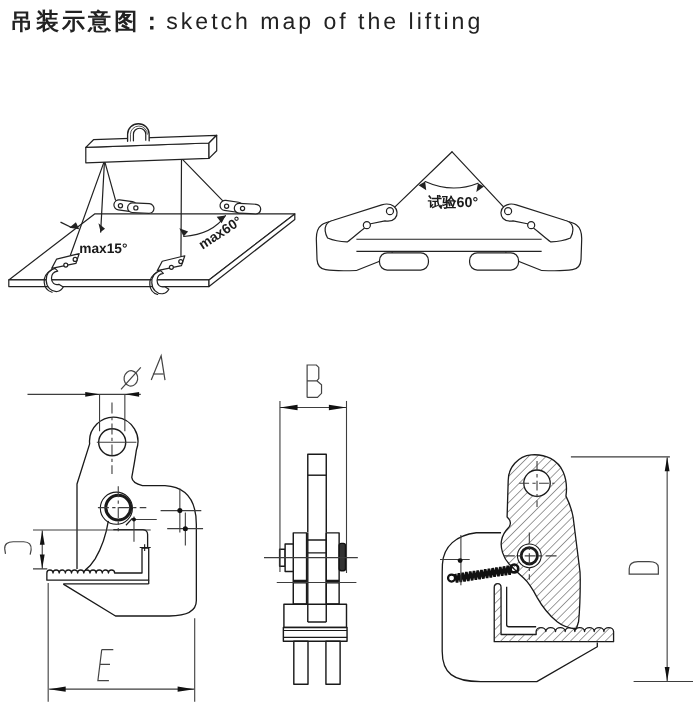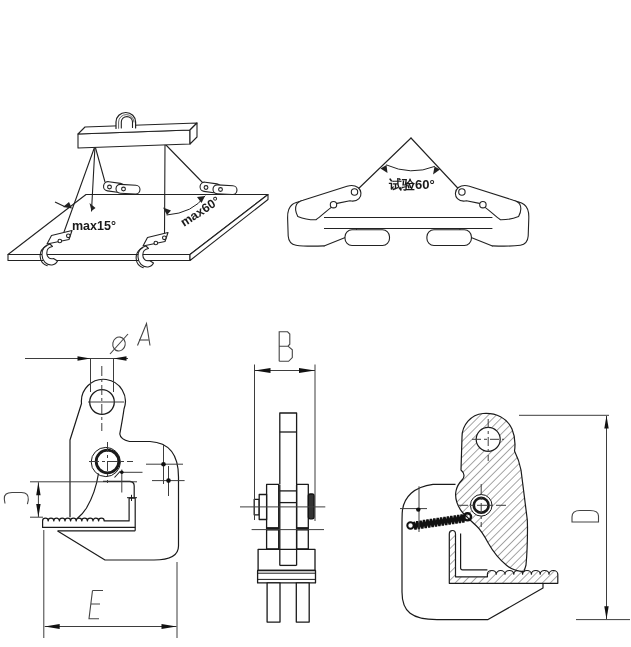--- a/index.html
+++ b/index.html
@@ -5,20 +5,21 @@
 html,body{margin:0;padding:0;background:#fff;}
 #page{position:relative;width:631px;height:647px;background:#fff;overflow:hidden;
 font-family:"Liberation Sans",sans-serif;}
 #title{position:absolute;left:9px;top:5px;font-size:21px;color:#222;letter-spacing:2.7px;}
 #title b{font-weight:bold;}
 svg{position:absolute;left:0;top:0;}
 </style>
 </head>
 <body>
 <div id="page">
+<div id="title"><b>吊装示意图：</b><span>sketch map of the lifting</span></div>
 <svg width="631" height="647" viewBox="0 0 631 647">
 <defs>
 <pattern id="hatch" width="5.6" height="5.6" patternTransform="rotate(45)" patternUnits="userSpaceOnUse">
 <line x1="0" y1="0" x2="0" y2="5.6" stroke="#3a3a3a" stroke-width="0.9"></line>
 </pattern>
 </defs>
 
 <g stroke="#222" stroke-width="1.1" fill="none" stroke-linejoin="round" stroke-linecap="round">
 
   <polygon points="8,254.5 190,254.5 268,194.5 86,194.5" fill="#fff"></polygon>

